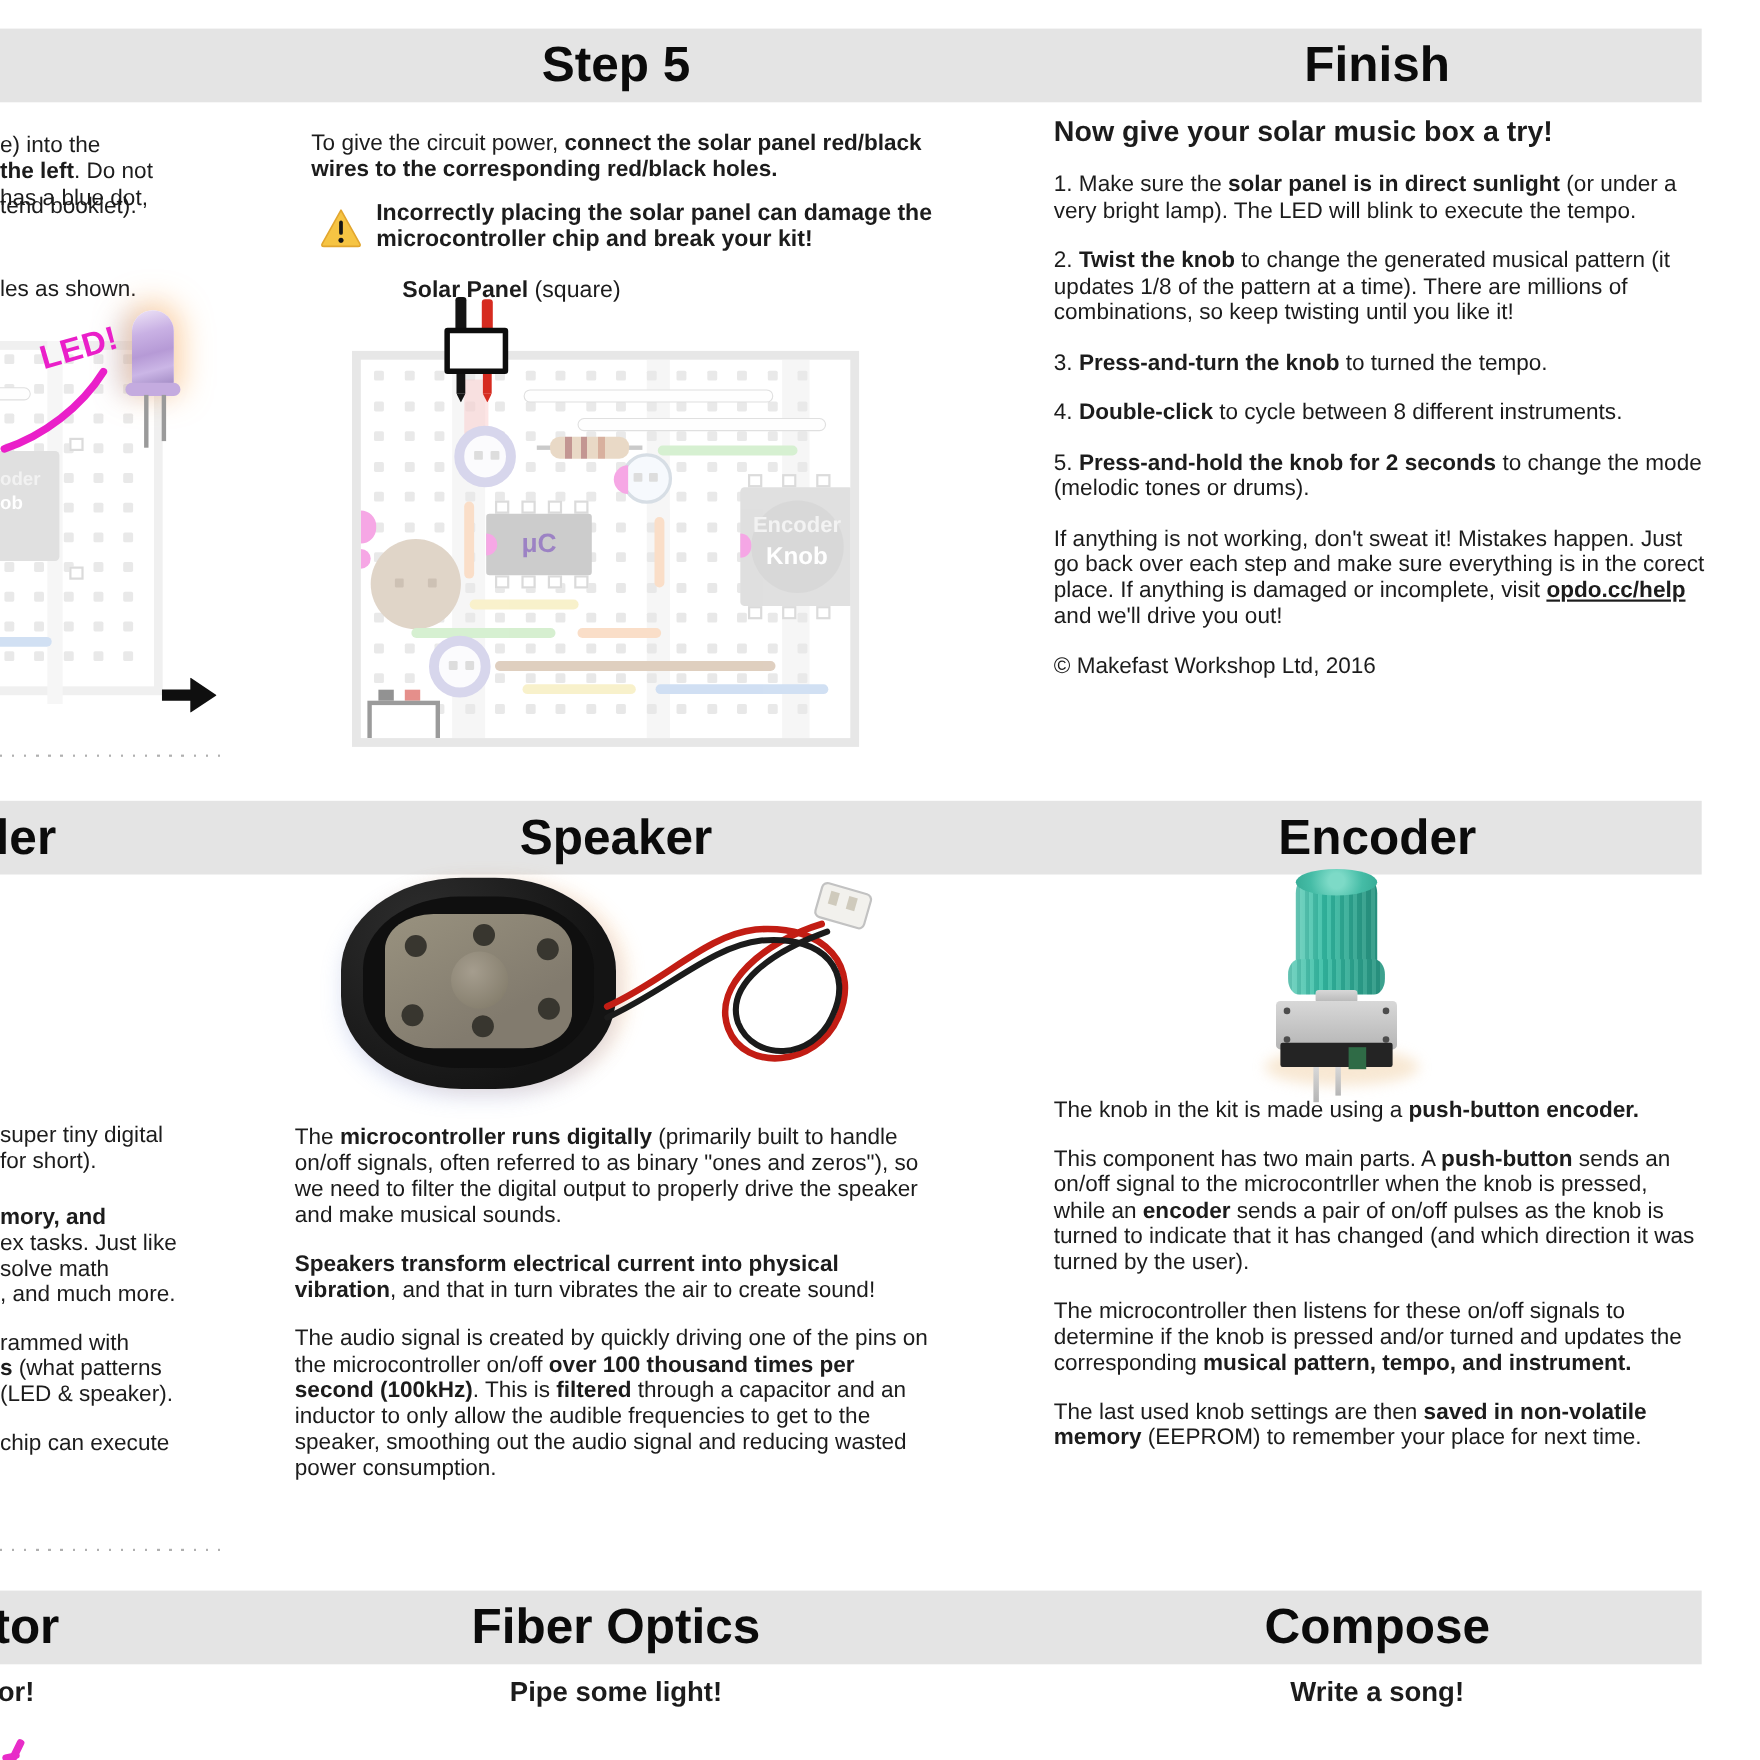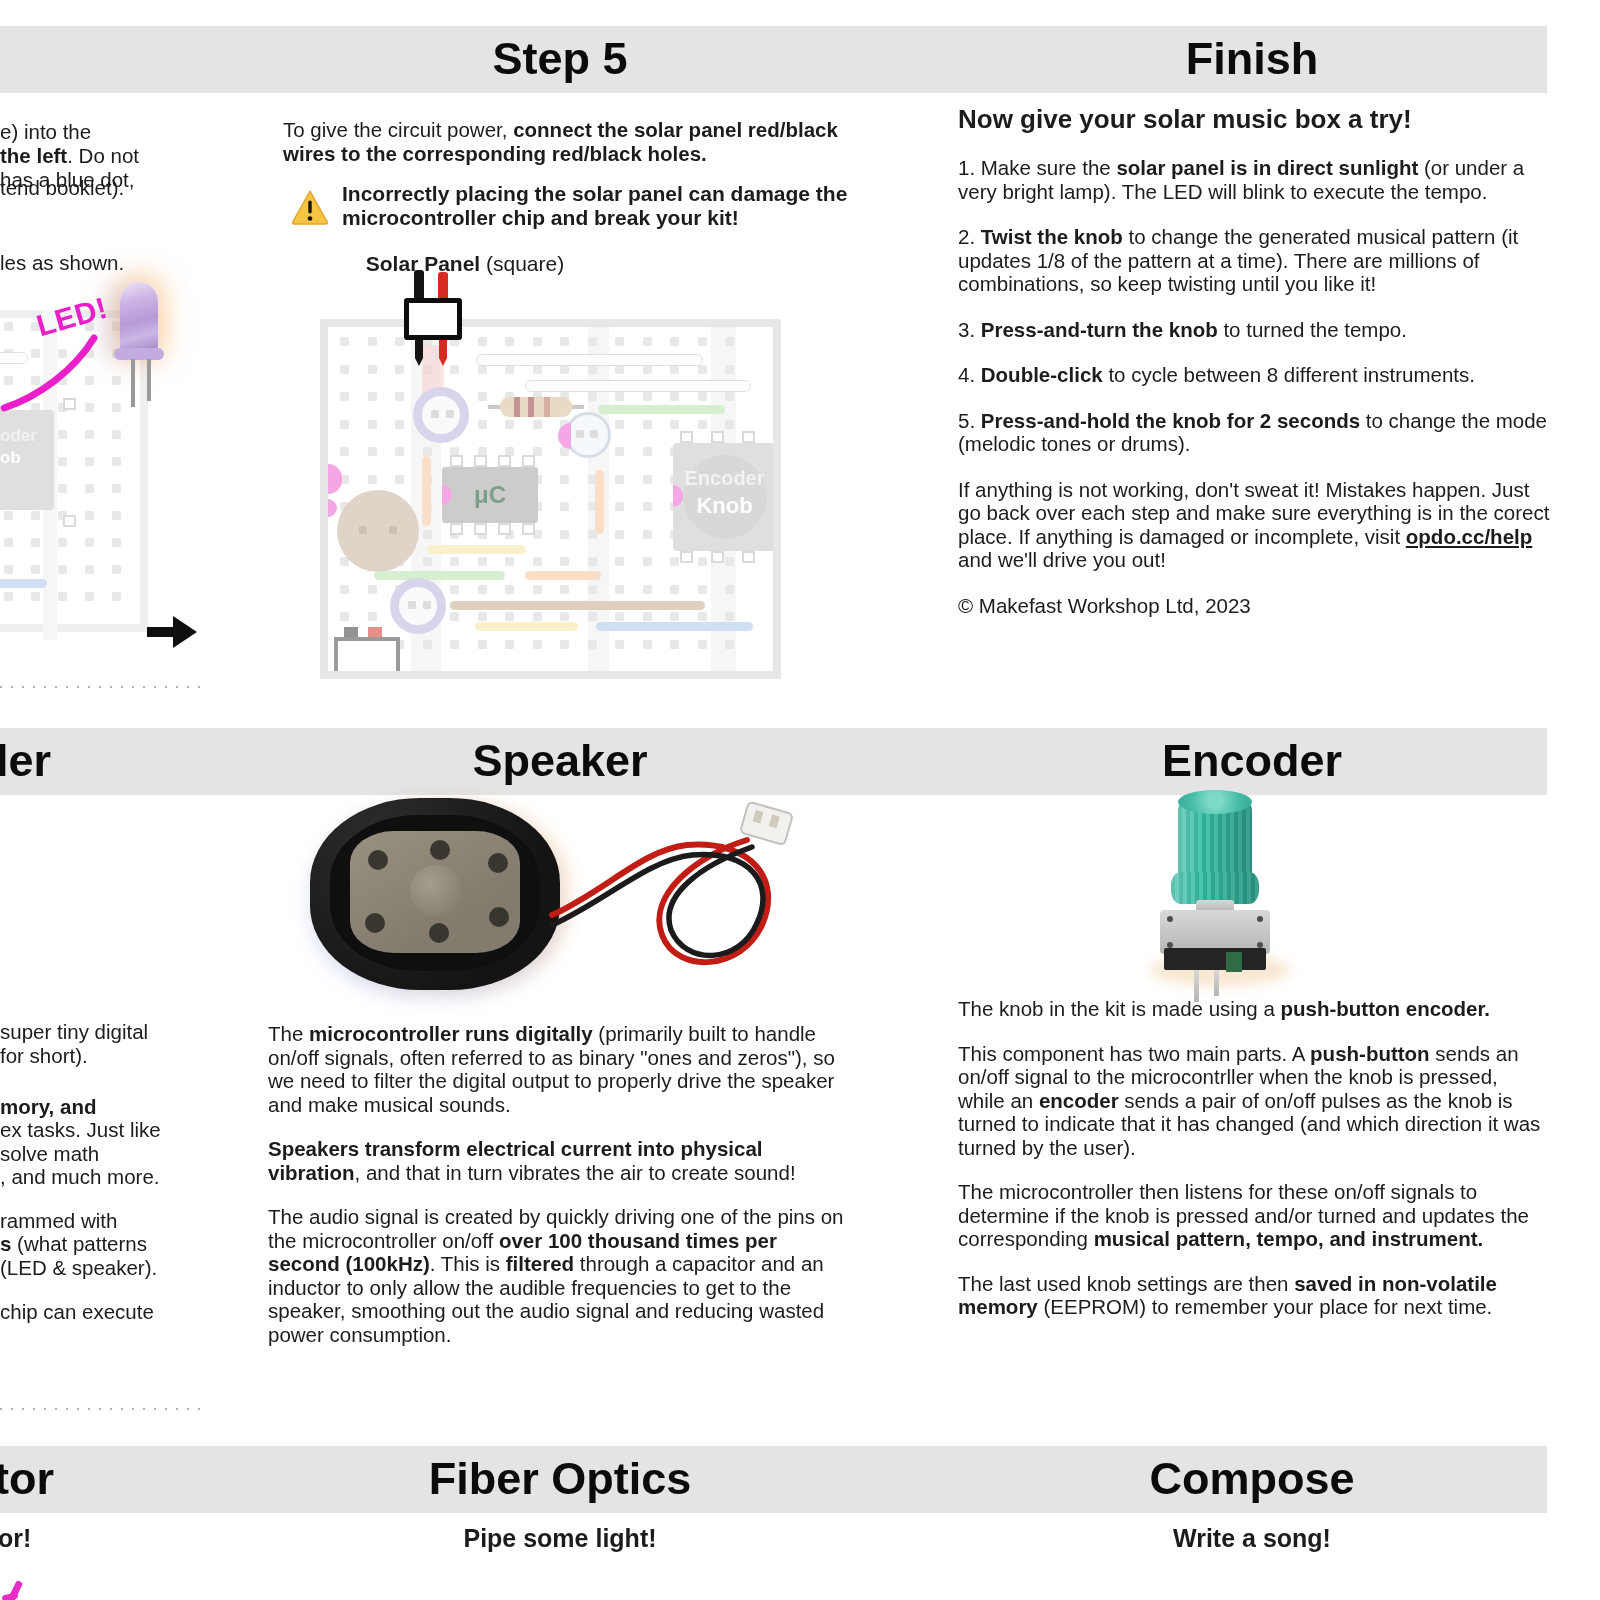--- a/index.html
+++ b/index.html
@@ -20,21 +20,21 @@
   .board{position:absolute;background:#fff;border:8px solid #e7e7e7;overflow:hidden;}
   .hole{position:absolute;width:9px;height:9px;background:#d7d7d7;border-radius:1.5px;}
   .strip{position:absolute;top:0;bottom:0;background:#efefef;}
   .ghost{position:absolute;inset:0;opacity:.55;}
   .ring{position:absolute;width:56px;height:56px;border:9px solid #b7b4dd;background:#f7f7fc;border-radius:50%;box-sizing:border-box;}
   .sq{position:absolute;width:8px;height:8px;background:#c2c2c2;border-radius:1px;}
   .wire{position:absolute;height:9px;border-radius:5px;}
   .pill{position:absolute;height:12px;background:#fdfdfd;border:1.5px solid #c6c6c6;border-radius:7px;box-sizing:border-box;}
   .pin{position:absolute;width:13px;height:12px;background:#fff;border:2px solid #bdbdbd;box-sizing:border-box;}
   .halfdot{position:absolute;background:#ee5fd0;}
-  .chip{position:absolute;background:#a3a3a3;border-radius:3px;color:#14532d;
+  .chip{position:absolute;background:#a3a3a3;border-radius:3px;color:#4c1d95;
         display:flex;align-items:center;justify-content:center;font-weight:700;font-size:24px;}
   
   .speaker-outer{position:absolute;background:radial-gradient(circle at 30% 25%,#2e2e2e,#141414 70%);border-radius:44%;}
   .speaker-step{position:absolute;background:#0f0f0f;border-radius:42%;}
   .speaker-face{position:absolute;background:linear-gradient(150deg,#99927f,#827b6e 70%);border-radius:26%;}
   .spk-hole{position:absolute;width:20px;height:20px;border-radius:50%;background:#38362f;}
   .spk-dome{position:absolute;width:52px;height:52px;border-radius:50%;
             background:radial-gradient(circle at 38% 35%,#a59d8e,#87806f 75%);}
   .knob{position:absolute;border-radius:10px/14px;
         background:repeating-linear-gradient(90deg,#2fae98 0 4px,#49c4ad 4px 8px);}
@@ -438,21 +438,21 @@
   <div class="abs" style="left:439px;top:358px;width:8px;height:8px;background:#d62b20;clip-path:polygon(0 0,100% 0,50% 100%);"></div>
 
   <div class="abs" style="left:958px;top:104px;width:592px;">
     <div style="font-size:26px;font-weight:700;line-height:30px;margin-bottom:22px;">Now give your solar music box a try!</div>
     <p class="body" style="margin:0 0 22px;"><span>1. Make sure the </span><b>solar panel is in direct sunlight</b><span> (or under a very bright lamp). The LED will blink to execute the tempo.</span></p>
     <p class="body" style="margin:0 0 22px;"><span>2. </span><b>Twist the knob</b><span> to change the generated musical pattern (it updates 1/8 of the pattern at a time). There are millions of combinations, so keep twisting until you like it!</span></p>
     <p class="body" style="margin:0 0 22px;"><span>3. </span><b>Press-and-turn the knob</b><span> to turned the tempo.</span></p>
     <p class="body" style="margin:0 0 22px;"><span>4. </span><b>Double-click</b><span> to cycle between 8 different instruments.</span></p>
     <p class="body" style="margin:0 0 22px;"><span>5. </span><b>Press-and-hold the knob for 2 seconds</b><span> to change the mode (melodic tones or drums).</span></p>
     <p class="body" style="margin:0 0 22px;"><span>If anything is not working, don't sweat it! Mistakes happen. Just go back over each step and make sure everything is in the corect place. If anything is damaged or incomplete, visit </span><b><u>opdo.cc/help</u></b><span> and we'll drive you out!</span></p>
-    <p class="body" style="margin:0;">© Makefast Workshop Ltd, 2023</p>
+    <p class="body" style="margin:0;">© Makefast Workshop Ltd, 2016</p>
   </div>
 
   <div class="abs">
     <div class="line" style="left:0;top:1020px;"><span>super tiny digital</span></div>
     <div class="line" style="left:0;top:1044px;"><span>for short).</span></div>
     <div class="line" style="left:0;top:1095px;"><b>mory, and</b></div>
     <div class="line" style="left:0;top:1118px;"><span>ex tasks. Just like</span></div>
     <div class="line" style="left:0;top:1142px;"><span>solve math</span></div>
     <div class="line" style="left:0;top:1165px;"><span>, and much more.</span></div>
     <div class="line" style="left:0;top:1209px;"><span>rammed with</span></div>

